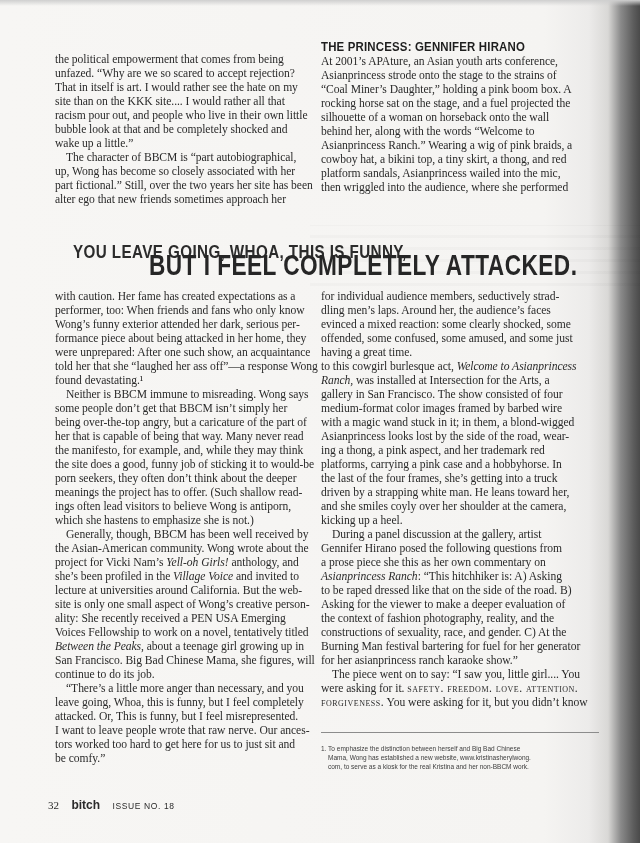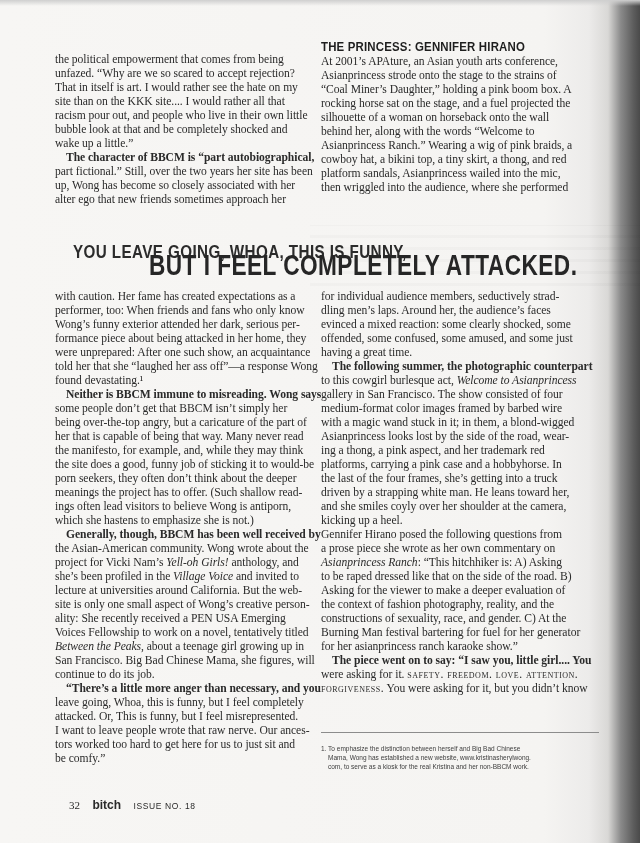--- a/index.html
+++ b/index.html
@@ -15,21 +15,21 @@
   }
   .top-shadow {
     position: absolute; left: 0; top: 0; width: 640px; height: 6px;
     background: linear-gradient(180deg, #cfcfcf, rgba(245,245,245,0));
   }
   .col {
     position: absolute; font-size: 11.6px; line-height: 14px;
     text-align: left; letter-spacing: -0.05px;
   }
   .col p { margin: 0; text-indent: 0; white-space: nowrap; }
-  .col p.indent { text-indent: 11px; font-weight: bold; }
+  .col p.indent { text-indent: 11px; }
   .col-left-top { left: 55px; top: 53px; width: 265px; }
   .col-right-top { left: 321px; top: 40px; width: 280px; }
   .col-left-bot { left: 55px; top: 290px; width: 265px; }
   .col-right-bot { left: 321px; top: 290px; width: 285px; }
   .subhead {
     font-family: "Liberation Sans", "DejaVu Sans", sans-serif;
     font-weight: bold; font-size: 13px; letter-spacing: 0.2px;
     transform: scaleX(0.88); transform-origin: left center;
     color: #1e1e1e; margin-bottom: 1px; white-space: nowrap;
   }
@@ -57,21 +57,21 @@
     border-top: 1px solid #8c8c8c;
   }
   .footnote {
     position: absolute; left: 321px; top: 744px; width: 280px;
     font-family: "Liberation Sans", "DejaVu Sans", sans-serif;
     font-size: 6.5px; line-height: 9px; color: #3c3c3c;
   }
   .footnote .fn-line { white-space: nowrap; }
   .footnote .fn-cont { padding-left: 7px; }
   .folio {
-    position: absolute; left: 69px; top: 795px;
+    position: absolute; left: 48px; top: 795px;
     font-family: "Liberation Sans", "DejaVu Sans", sans-serif;
     color: #2a2a2a; white-space: nowrap;
   }
   .folio .num { font-family: "Liberation Serif", serif; font-size: 11px; }
   .folio .mag { font-weight: bold; font-size: 12px; margin-left: 8px; }
   .folio .issue { font-size: 8.5px; margin-left: 8px; letter-spacing: 0.6px; }
   i { font-style: italic; }
   .sc { font-variant: small-caps; letter-spacing: 0.5px; }
 </style>
 </head>
@@ -83,22 +83,22 @@
 
   <div class="col col-left-top">
       <p>the political empowerment that comes from being</p>
       <p>unfazed. “Why are we so scared to accept rejection?</p>
       <p>That in itself is art. I would rather see the hate on my</p>
       <p>site than on the KKK site.... I would rather all that</p>
       <p>racism pour out, and people who live in their own little</p>
       <p>bubble look at that and be completely shocked and</p>
       <p>wake up a little.”</p>
       <p class="indent">The character of BBCM is “part autobiographical,</p>
+      <p>up, Wong has become so closely associated with her</p>
       <p>part fictional.” Still, over the two years her site has been</p>
-      <p>up, Wong has become so closely associated with her</p>
       <p>alter ego that new friends sometimes approach her</p>
     </div>
 
   <div class="col col-right-top">
     <div class="subhead">THE PRINCESS: GENNIFER HIRANO</div>
     <div>
         <p>At 2001’s APAture, an Asian youth arts conference,</p>
         <p>Asianprincess strode onto the stage to the strains of</p>
         <p>“Coal Miner’s Daughter,” holding a pink boom box. A</p>
         <p>rocking horse sat on the stage, and a fuel projected the</p>
@@ -151,34 +151,35 @@
       <p>I want to leave people wrote that raw nerve. Our ances-</p>
       <p>tors worked too hard to get here for us to just sit and</p>
       <p>be comfy.”</p>
     </div>
   <div class="col col-right-bot">
       <p>for individual audience members, seductively strad-</p>
       <p>dling men’s laps. Around her, the audience’s faces</p>
       <p>evinced a mixed reaction: some clearly shocked, some</p>
       <p>offended, some confused, some amused, and some just</p>
       <p>having a great time.</p>
-      <p class="indent">The following summer, the photographic counterpart</p>
       <p>to this cowgirl burlesque act, <i>Welcome to Asianprincess</i></p>
+      <p><i>Ranch,</i> was installed at Intersection for the Arts, a</p>
       <p>gallery in San Francisco. The show consisted of four</p>
       <p>medium-format color images framed by barbed wire</p>
       <p>with a magic wand stuck in it; in them, a blond-wigged</p>
       <p>Asianprincess looks lost by the side of the road, wear-</p>
       <p>ing a thong, a pink aspect, and her trademark red</p>
       <p>platforms, carrying a pink case and a hobbyhorse. In</p>
       <p>the last of the four frames, she’s getting into a truck</p>
       <p>driven by a strapping white man. He leans toward her,</p>
       <p>and she smiles coyly over her shoulder at the camera,</p>
       <p>kicking up a heel.</p>
+      <p class="indent">During a panel discussion at the gallery, artist</p>
       <p>Gennifer Hirano posed the following questions from</p>
-      <p>a prose piece she wrote as her own commentary on</p>
+      <p>a prose piece she this as her own commentary on</p>
       <p><i>Asianprincess Ranch</i>: “This hitchhiker is: A) Asking</p>
       <p>to be raped dressed like that on the side of the road. B)</p>
       <p>Asking for the viewer to make a deeper evaluation of</p>
       <p>the context of fashion photography, reality, and the</p>
       <p>constructions of sexuality, race, and gender. C) At the</p>
       <p>Burning Man festival bartering for fuel for her generator</p>
       <p>for her asianprincess ranch karaoke show.”</p>
       <p class="indent">The piece went on to say: “I saw you, little girl.... You</p>
       <p>were asking for it. <span class="sc">safety. freedom. love. attention.</span></p>
       <p><span class="sc">forgiveness.</span> You were asking for it, but you didn’t know</p>

